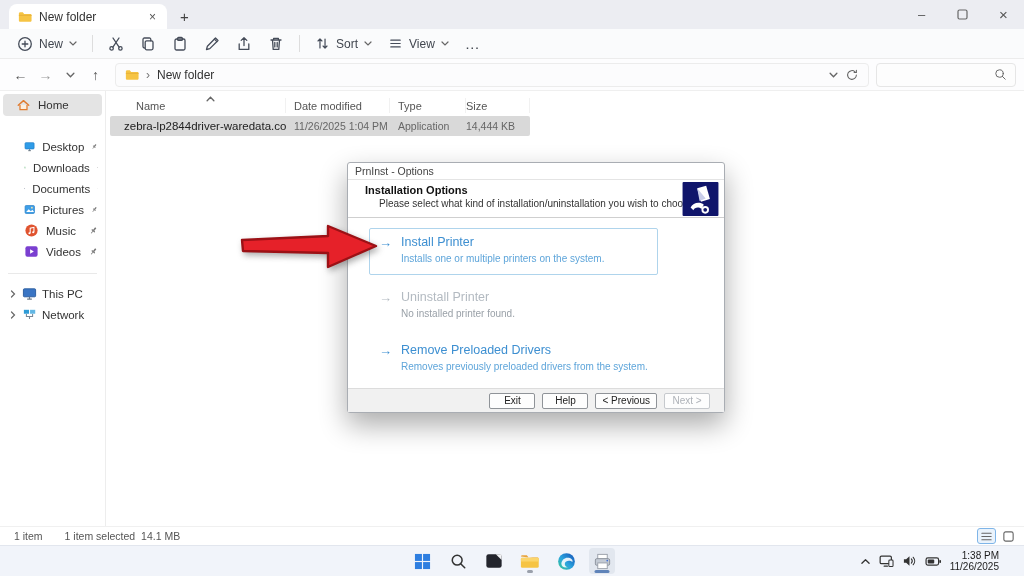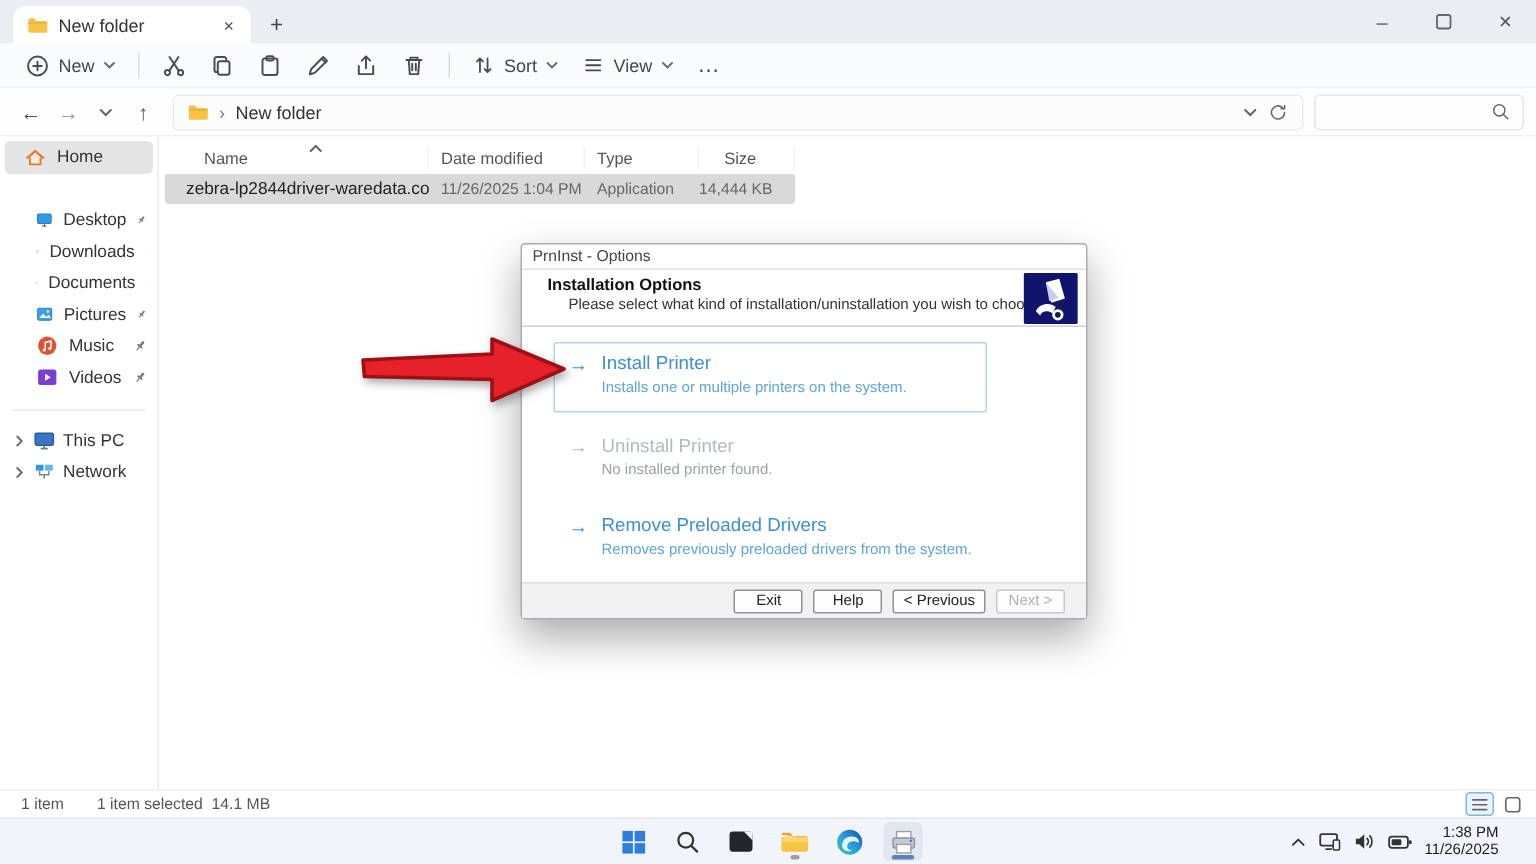--- a/index.html
+++ b/index.html
@@ -40,21 +40,21 @@
   .side-item.dev { padding-left:6px; gap:5px; }
   .dev-chev { flex:none; }
 
   .filearea { flex:1; padding-top:4px; }
   .fheader { display:flex; height:21px; align-items:center; font-size:11px; color:#555; margin-left:4px; }
   .fh { border-right:1px solid #f1f1f1; height:15px; display:flex; align-items:center; }
   .fh-name { width:176px; padding-left:26px; position:relative; }
   .fh-caret { position:absolute; left:96px; top:-2px; }
   .fh-date { width:104px; padding-left:8px; }
   .fh-type { width:76px; padding-left:8px; }
-  .fh-size { width:64px; justify-content:center; padding-right:8px; }
+  .fh-size { width:64px; justify-content:flex-start; padding-right:8px; }
   .frow { display:flex; height:20px; align-items:center; background:#d9d9d9; border-radius:2px; margin-left:4px; width:420px; font-size:11.5px; }
   .fc-name { width:176px; display:flex; align-items:center; gap:6px; padding-left:8px; color:#222; white-space:nowrap; overflow:hidden; }
   .fc-date, .fc-type { color:#666; font-size:10.5px; padding-left:8px; }
   .fc-date { width:104px; } .fc-type { width:76px; }
   .fc-size { width:64px; padding-right:8px; color:#666; font-size:10.5px; }
 
   .statusbar { height:19px; border-top:1px solid #f0f0f0; display:flex; align-items:center; font-size:10.5px; color:#555; padding:0 6px 0 14px; gap:22px; flex:none; }
   .status-right { margin-left:auto; display:flex; gap:3px; align-items:center; }
   .vtoggle { width:19px; height:16px; display:flex; align-items:center; justify-content:center; border-radius:3px; border:1px solid transparent; }
   .vtoggle.sel { border-color:#7fb5e8; background:#eaf3fc; }

